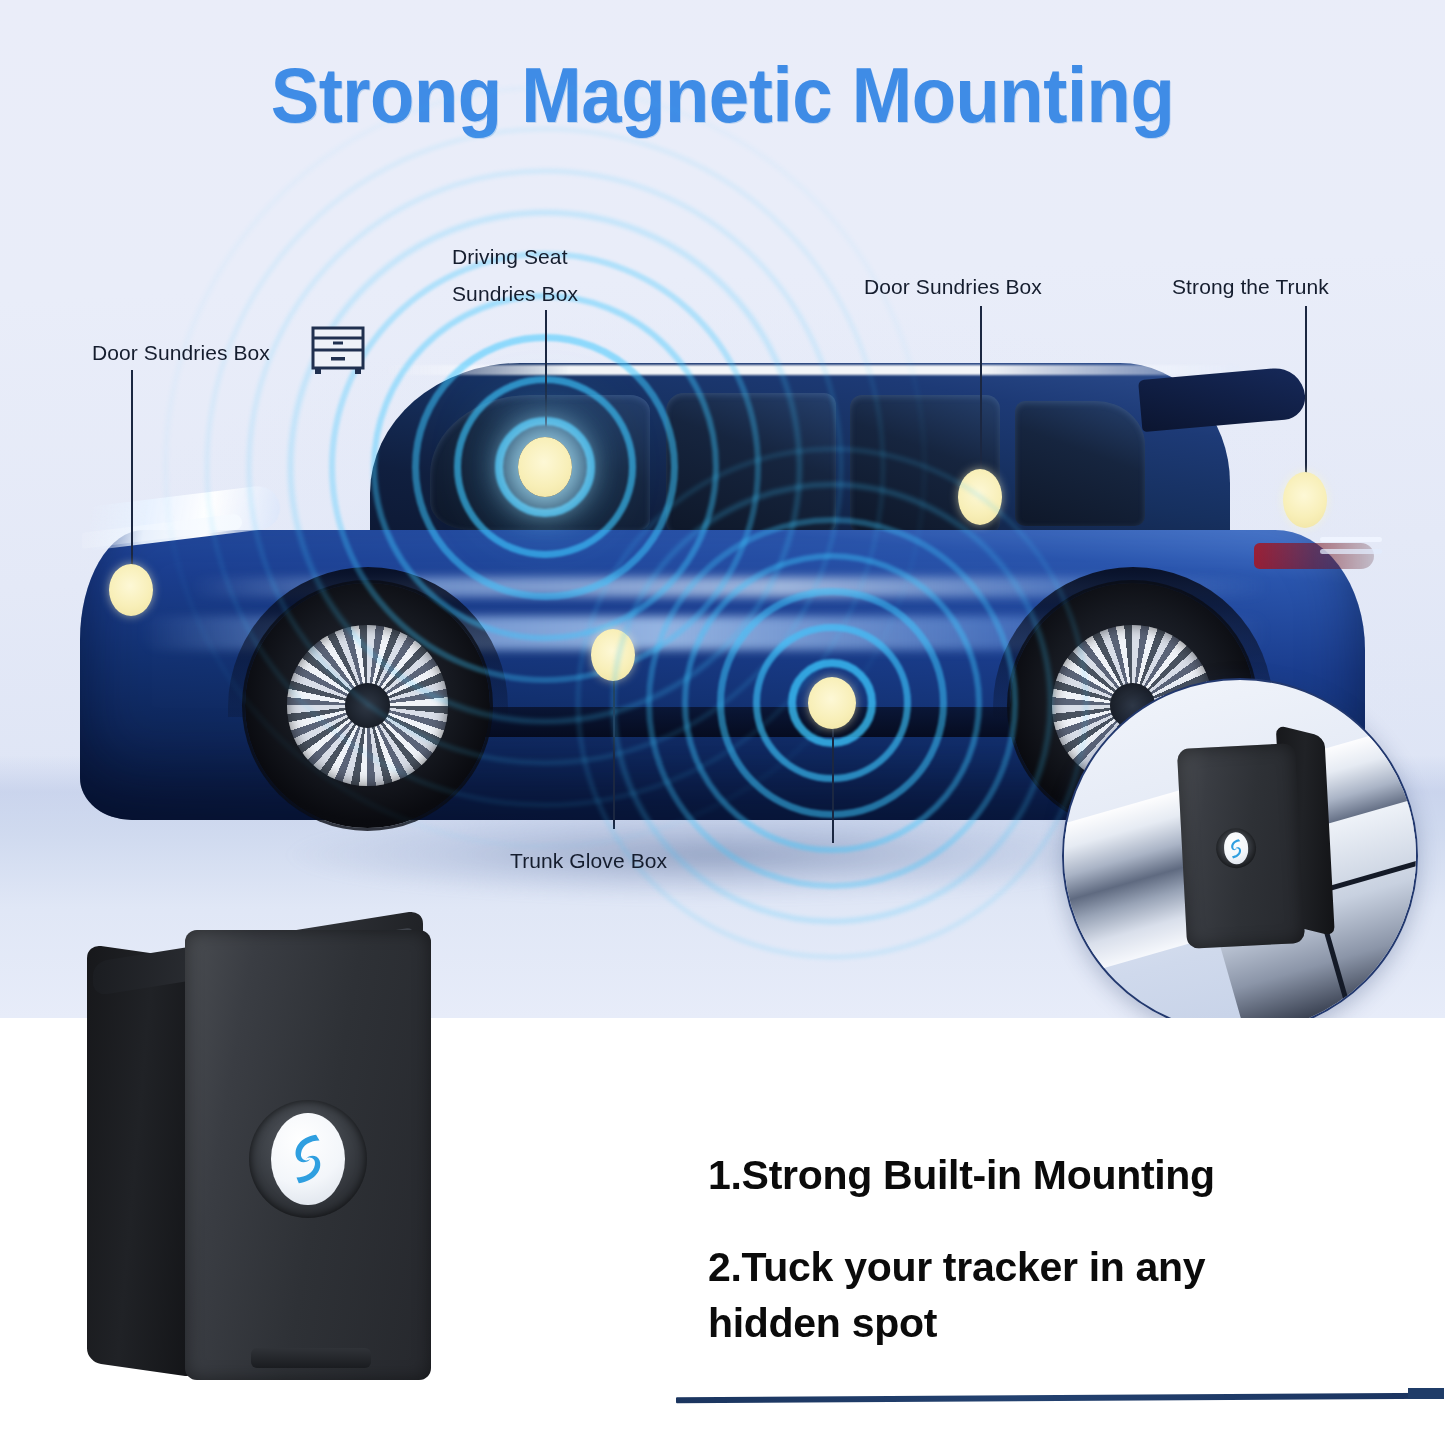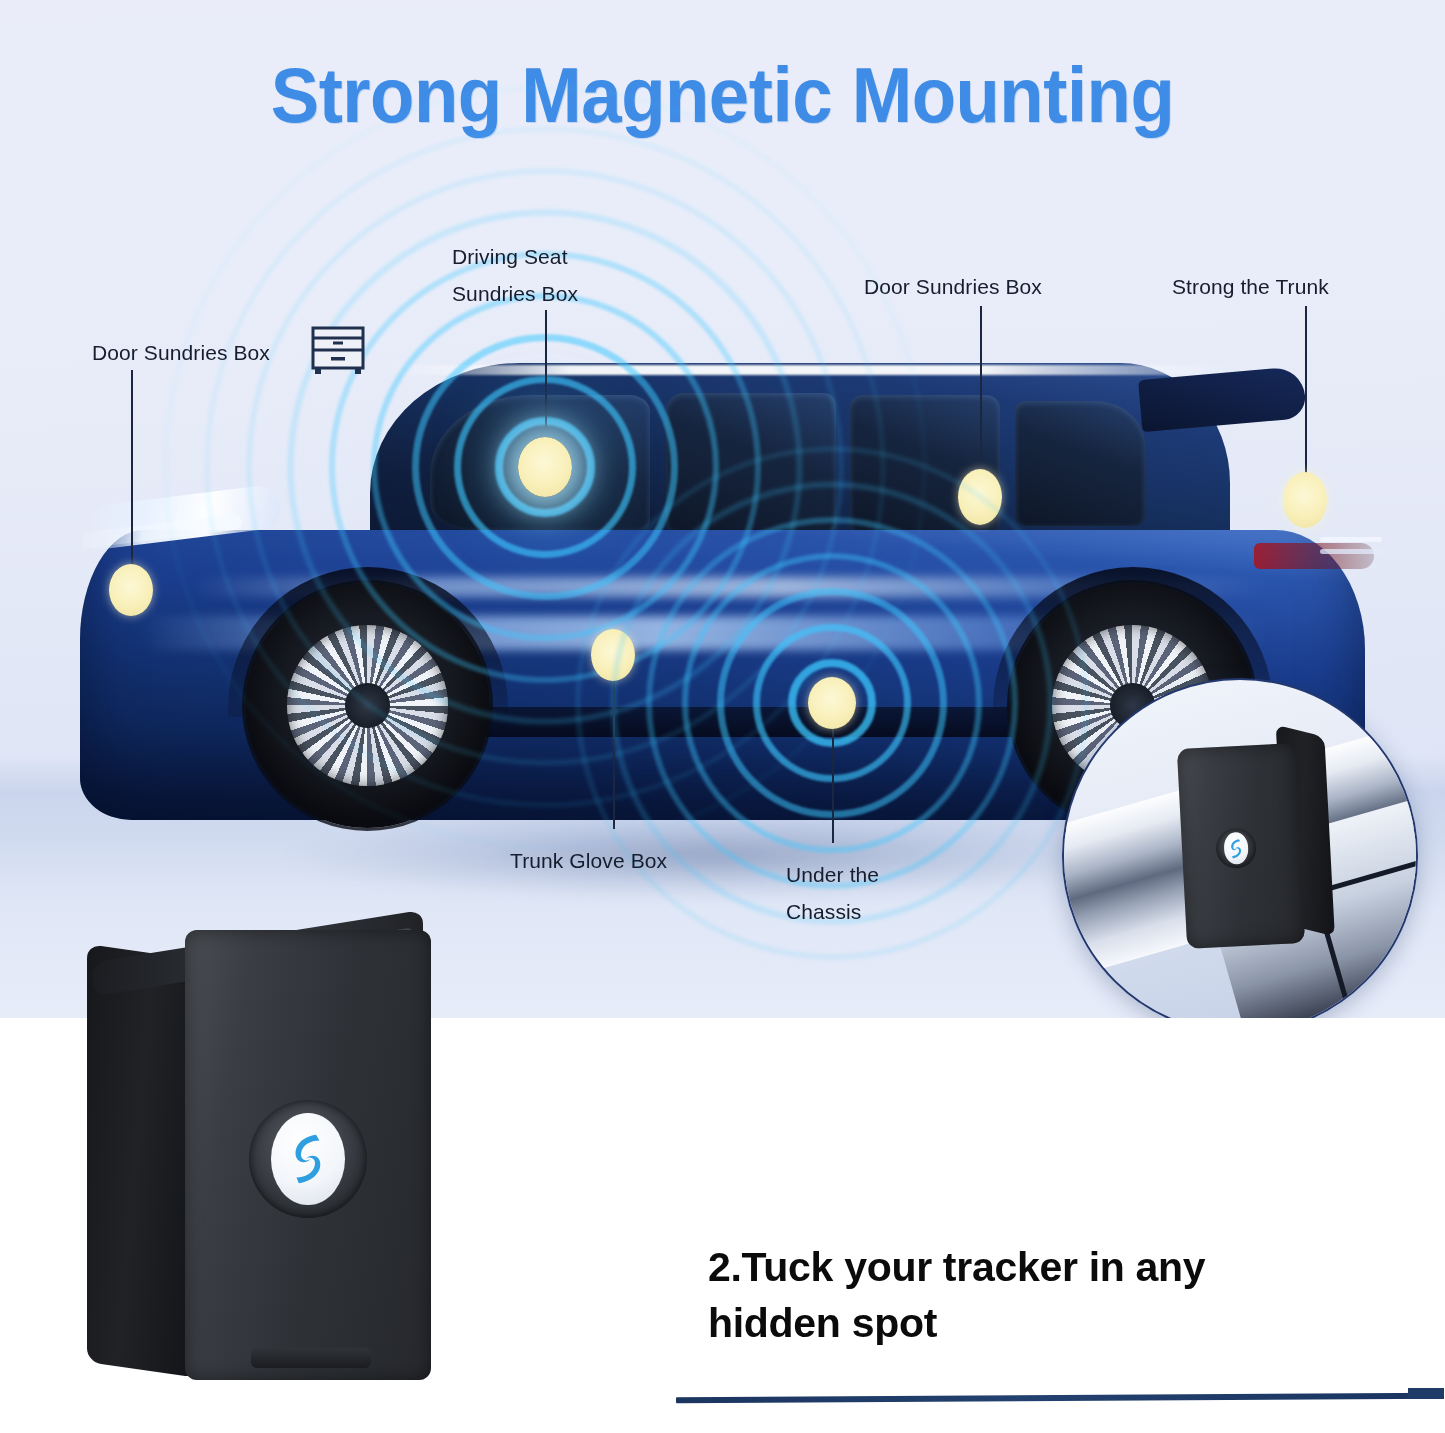--- a/index.html
+++ b/index.html
@@ -525,41 +525,40 @@
         </div>
       </div>
     </div>
 
   <div class="label" style="left: 92px; top: 334px;">Door Sundries Box</div>
       <div class="label" style="left: 452px; top: 238px;">Driving Seat
 Sundries Box</div>
       <div class="label" style="left: 864px; top: 268px;">Door Sundries Box</div>
       <div class="label" style="left: 1172px; top: 268px;">Strong the Trunk</div>
       <div class="label" style="left: 510px; top: 842px;">Trunk Glove Box</div>
-      <div class="label" style="left: 786px; top: 856px;">Under the
-Chassis</div>
     </div>
 
   <div style="position:absolute; left:0; top:1018px; width:1445px; height:415px; background:#ffffff;"></div>
 
   <div class="tracker" style="left:185px; top:930px; width:246px; height:450px;">
     <div class="side" style="left:-98px; top:22px; width:112px; height:418px; transform:skewY(8deg); border-radius:14px;"></div>
     <div style="position:absolute; left:-92px; top:6px; width:330px; height:34px; border-radius:14px; background:linear-gradient(95deg,#1b1d21,#34373d 55%,#202226); transform:skewY(-9deg);"></div>
     <div style="position:absolute; left:118px; top:6px; width:110px; height:12px; border-radius:6px; background:linear-gradient(90deg,#6d737d,#3b3f47); transform:skewY(-9deg);"></div>
     <div class="face"></div>
     <div style="position:absolute; left:66px; top:418px; width:120px; height:20px; border-radius:6px; background:linear-gradient(180deg,#303338,#1a1c20);"></div>
     <div class="badge" style="left:64px; top:170px; width:118px; height:118px;">
       <div class="oval">
         <svg viewBox="0 0 40 50" width="46" height="58" aria-hidden="true">
           <path d="M27 4 C13 6 7 16 10 24 C12 29 19 29 22 25 C18 28 13 25 14 20 C15 13 22 9 30 9 Z" fill="#2f9fe0"></path>
           <path d="M12 46 C26 44 33 34 30 26 C28 21 21 21 18 25 C22 22 27 25 26 30 C25 37 18 41 10 41 Z" fill="#2f9fe0"></path>
         </svg>
       </div>
     </div>
   </div>
 
+  <div class="bullet" style="left:708px; top:1148px; width:700px;">1.Strong Built-in Mounting</div>
   <div class="bullet" style="left:708px; top:1240px; width:740px;">2.Tuck your tracker in any</div>
   <div class="bullet" style="left:708px; top:1296px; width:740px;">hidden spot</div>
 
   <div class="rule"></div>
   <div class="rule-cap"></div>
 
 </div>
 
 </body></html>

